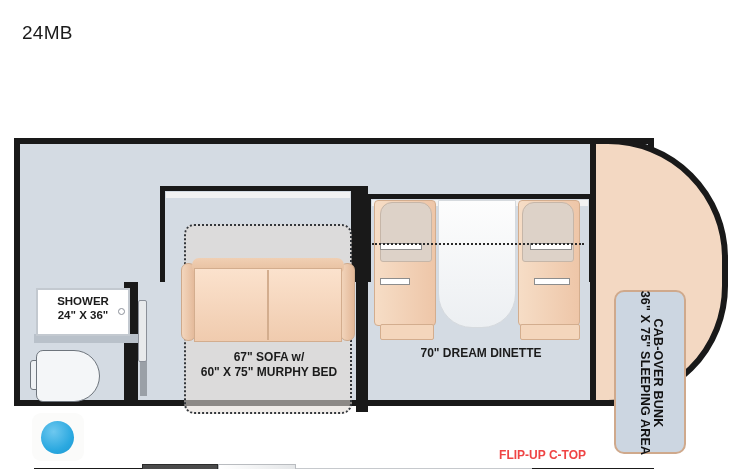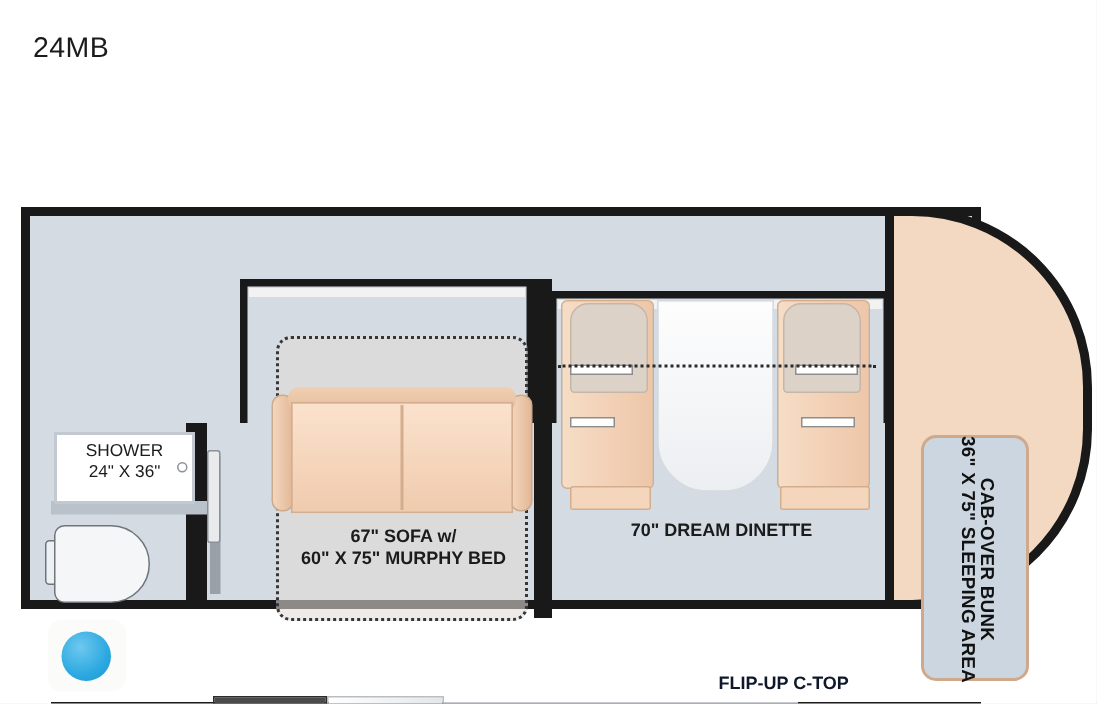--- a/index.html
+++ b/index.html
@@ -44,21 +44,21 @@
   
   .slide-divider{position:absolute;left:342px;top:48px;width:12px;height:226px;background:#191919;}
 
   
   .bath-wall-v{position:absolute;left:110px;top:144px;width:14px;height:120px;background:#191919;}
   .bath-wall-h{position:absolute;left:20px;top:196px;width:104px;height:9px;background:#b9c1ca;}
 
   .shower-box{position:absolute;left:22px;top:150px;width:94px;height:48px;
     background:#ffffff;border:2px solid #c3c9d0;box-sizing:border-box;}
   .shower-text{position:absolute;left:24px;top:156px;width:90px;text-align:center;
-    font-size:11.5px;font-weight:normal;color:#1b1b1b;line-height:14px;}
+    font-size:11.5px;font-weight:bold;color:#1b1b1b;line-height:14px;}
   .shower-text span{display:block;}
   .shower-knob{position:absolute;left:104px;top:170px;width:7px;height:7px;
     border:1.4px solid #8b9099;border-radius:50%;box-sizing:border-box;background:#fff;}
 
   .toilet{position:absolute;left:22px;top:212px;width:64px;height:52px;
     background:#f4f6f8;border:1.6px solid #6e757d;border-radius:8px 30px 30px 8px;box-sizing:border-box;}
   .toilet-tank{position:absolute;left:16px;top:222px;width:10px;height:30px;
     background:#eef1f4;border:1.6px solid #6e757d;border-radius:3px;box-sizing:border-box;}
 
   .lav-pad{position:absolute;left:18px;top:275px;width:52px;height:48px;
@@ -124,22 +124,22 @@
 
   
   .galley-base{position:absolute;left:20px;top:330px;width:620px;height:62px;background:#1a1a1a;}
   .closet-b{position:absolute;left:128px;top:326px;width:76px;height:62px;
     background:linear-gradient(#4b4b4b,#3e3e3e);border:1px solid #2b2b2b;box-sizing:border-box;}
   .fridge{position:absolute;left:204px;top:326px;width:78px;height:62px;
     background:linear-gradient(90deg,#ffffff,#e4e6e8);border:1px solid #b9bcc0;box-sizing:border-box;}
 
   .galley-top{position:absolute;left:282px;top:330px;width:236px;height:58px;
     background:linear-gradient(#f3f2ec,#d6dade);border:1px solid #c6c9cd;box-sizing:border-box;}
-  .label-ctop{position:absolute;left:465px;top:310px;width:130px;text-align:left;
-    font-size:12px;font-weight:bold;color:#0f172a;}
+  .label-ctop{position:absolute;left:442px;top:310px;width:130px;text-align:right;
+    font-size:12px;font-weight:bold;color:#ef4444;}
 </style>
 </head>
 <body>
 
 <div id="stage">
 
   <div class="model-badge">24MB</div>
 
   <div class="coach-shell">
 

